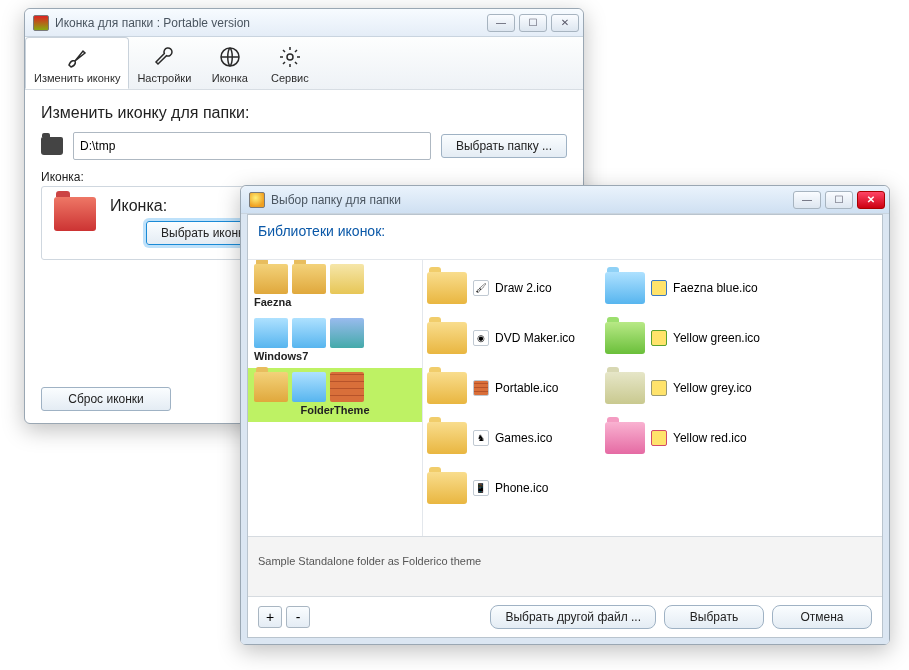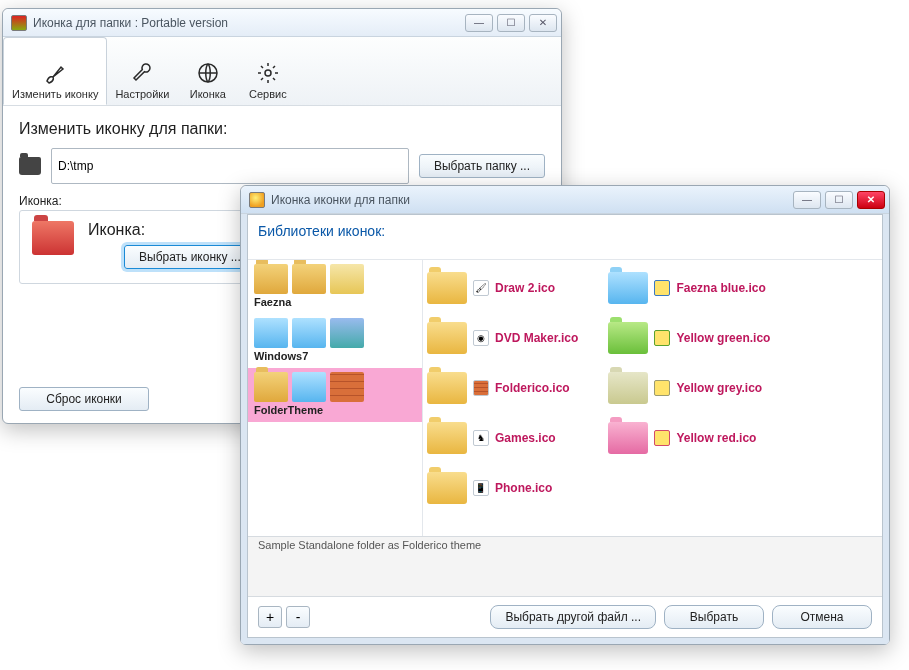--- a/index.html
+++ b/index.html
@@ -46,50 +46,50 @@
   border: 1px solid #a7b4c0;
   background: linear-gradient(#fafcff,#dde6f0);
   border-radius: 3px;
   margin-left: 4px;
   display:flex; align-items:center; justify-content:center;
   font-size: 10px; color:#556;
 }
 .win-btn.close { background: linear-gradient(#f46,#c01); border-color:#a00; color:#fff; font-weight:bold; }
 
 
-#main-window { left: 2px; top: 8px; width: 560px; height: 416px; }
+#main-window { left: 24px; top: 8px; width: 560px; height: 416px; }
 .toolbar {
   display:flex;
   border-bottom: 1px solid #d7dde3;
   background: linear-gradient(#fdfefe,#eef2f6);
 }
 .tool-btn {
   display:flex; flex-direction:column; align-items:center; justify-content:center;
-  padding: 22px 8px 4px;
+  padding: 6px 8px 4px;
   min-width: 60px;
   border-right: 1px solid transparent;
   font-size: 11px; color:#2c2c2c;
 }
 .tool-btn.active {
   background:#fff;
   border: 1px solid #c9d2db;
   border-bottom-color:#fff;
   border-radius: 4px 4px 0 0;
 }
 .toolbar-spacer { flex:1; }
 .tool-icon { width:26px; height:26px; display:flex;align-items:center;justify-content:center; margin-bottom:2px;}
 .svgicon { width:24px; height:24px; stroke:#2a2a2a; stroke-width:1.5; fill:none; }
 
 .main-body { padding: 14px 16px 12px; display:flex; flex-direction:column; gap:10px; flex:1; }
 .label { font-size:16px; color:#222; }
 .path-row { display:flex; gap:10px; align-items:center; }
 .path-row .folder-ico { width:22px;height:18px;background:#444;border-radius:2px 2px 3px 3px;position:relative; }
 .path-row .folder-ico::before{content:"";position:absolute;top:-4px;left:1px;width:8px;height:4px;background:#444;border-radius:2px 2px 0 0;}
 .path-input {
-  flex:1; height:36px; border:1px solid #aeb8c2; border-radius:2px;
+  flex:1; height:28px; border:1px solid #aeb8c2; border-radius:2px;
   padding:0 6px; font-size:12px; background:#fff;
 }
 .btn {
   height:24px; padding:0 14px;
   border:1px solid #9fb2c4; border-radius:3px;
   background:linear-gradient(#fafdff,#e4ecf4);
   font-size:12px; color:#222;
   display:inline-flex; align-items:center; justify-content:center;
 }
 .btn.primary-sel {
@@ -122,21 +122,21 @@
 }
 .dialog-body {
   flex:1; display:flex; flex-direction:column; border:6px solid #dbe6f2;
   border-top:none; border-radius:0 0 4px 4px;
 }
 .dlg-inner { flex:1; display:flex; flex-direction:column; background:#fff; border:1px solid #b9c4ce; }
 .dlg-header { padding:8px 10px 20px; color:#0a58a8; font-size:14px; border-bottom:1px solid #e3e7ec; }
 .dlg-content { flex:1; display:flex; overflow:hidden; }
 .lib-pane { width:175px; border-right:1px solid #e3e7ec; overflow:auto; }
 .lib-item { padding:4px 6px 6px; }
-.lib-item.selected { background:#f9a8d4; }
+.lib-item.selected { background:#bef264;text-align:center; }
 .lib-thumbs { display:flex; gap:4px; margin-bottom:2px;}
 .lib-thumbs .th { width:34px;height:30px;border-radius:2px; }
 .th-folder { background:linear-gradient(#f3d27a,#e0a83c); position:relative;}
 .th-folder::before{content:"";position:absolute;top:-5px;left:2px;width:12px;height:5px;background:#e8bd5e;border-radius:2px 2px 0 0;}
 .th-blue { background:linear-gradient(#aee1ff,#57b5ef);}
 .th-teal { background:linear-gradient(#9be,#4aa);}
 .th-wall { background:repeating-linear-gradient(0deg,#d96f3a 0 6px,#b7532a 6px 7px);}
 .th-doc  { background:linear-gradient(#f6e6a9,#e7c656);}
 .lib-name { font-size:11px; font-weight:bold; color:#222;}
 
@@ -151,25 +151,25 @@
 .gfolder::after{content:"";position:absolute;inset:3px;border-radius:2px;}
 .gfolder.yellow{background:linear-gradient(#f9dd8d,#e9b640);} .gfolder.yellow::before{background:#f1cd6b;}
 .gfolder.blue{background:linear-gradient(#aee1ff,#57b5ef);} .gfolder.blue::before{background:#8fd1f6;}
 .gfolder.green{background:linear-gradient(#b8e986,#6abf3a);} .gfolder.green::before{background:#9cdf6e;}
 .gfolder.grey{background:linear-gradient(#e6e6c8,#c9c98f);} .gfolder.grey::before{background:#d8d8b3;}
 .gfolder.pink{background:linear-gradient(#f9b2d1,#e56aa3);} .gfolder.pink::before{background:#f49cc2;}
 .gmini {
   width:16px;height:16px;border:1px solid #c0c9d2;border-radius:2px;background:#fff;
   display:flex;align-items:center;justify-content:center;font-size:9px;
 }
-.glabel { font-size:12px; color:#be185d;font-weight:bold;}
+.glabel { font-size:12px; color:#000000;}
 
 .desc-bar {
   height:60px; background:#f4f4f4; border-top:1px solid #d6dbe0;
-  padding:2px 10px; font-size:11px; color:#555;
+  padding:18px 10px; font-size:11px; color:#555;
 }
 .dlg-actions {
   display:flex; align-items:center; gap:8px; padding:8px 10px;
   border-top:1px solid #d6dbe0;
 }
 .dlg-actions .left { display:flex; gap:4px;}
 .dlg-actions .spacer { flex:1;}
 .dlg-actions .btn { min-width:100px;border-radius:8px;}
 
 .sqbtn {
@@ -251,21 +251,21 @@
 
     <div class="footer-row">
       <button class="btn" style="min-width:130px">Сброс иконки</button>
     </div>
   </div>
 </div>
 
 <div class="window" id="dialog-window">
   <div class="titlebar">
     <div class="app-icon"></div>
-    <div class="title-text">Иконка иконки для папки</div>
+    <div class="title-text">Выбор папку для папки</div>
     <div class="win-btns">
       <div class="win-btn">—</div>
       <div class="win-btn">☐</div>
       <div class="win-btn close">✕</div>
     </div>
   </div>
 
   <div class="dialog-body">
     <div class="dlg-inner">
       <div class="dlg-header">Библиотеки иконок:</div>
@@ -308,21 +308,21 @@
                 <div class="glabel">Draw 2.ico</div>
               </div>
               <div class="gitem">
                 <div class="gfolder yellow"></div>
                 <div class="gmini">◉</div>
                 <div class="glabel">DVD Maker.ico</div>
               </div>
               <div class="gitem">
                 <div class="gfolder yellow"></div>
                 <div class="gmini" style="background:repeating-linear-gradient(0deg,#d96f3a 0 3px,#b7532a 3px 4px);"></div>
-                <div class="glabel">Folderico.ico</div>
+                <div class="glabel">Portable.ico</div>
               </div>
               <div class="gitem">
                 <div class="gfolder yellow"></div>
                 <div class="gmini">♞</div>
                 <div class="glabel">Games.ico</div>
               </div>
               <div class="gitem">
                 <div class="gfolder yellow"></div>
                 <div class="gmini">📱</div>
                 <div class="glabel">Phone.ico</div>

